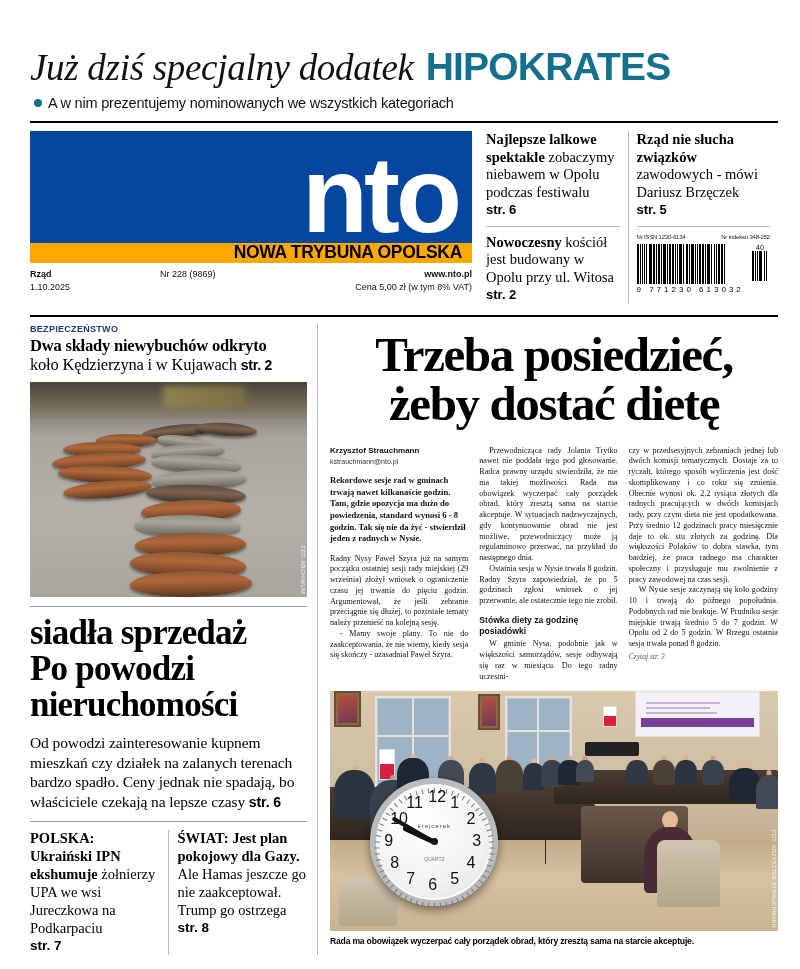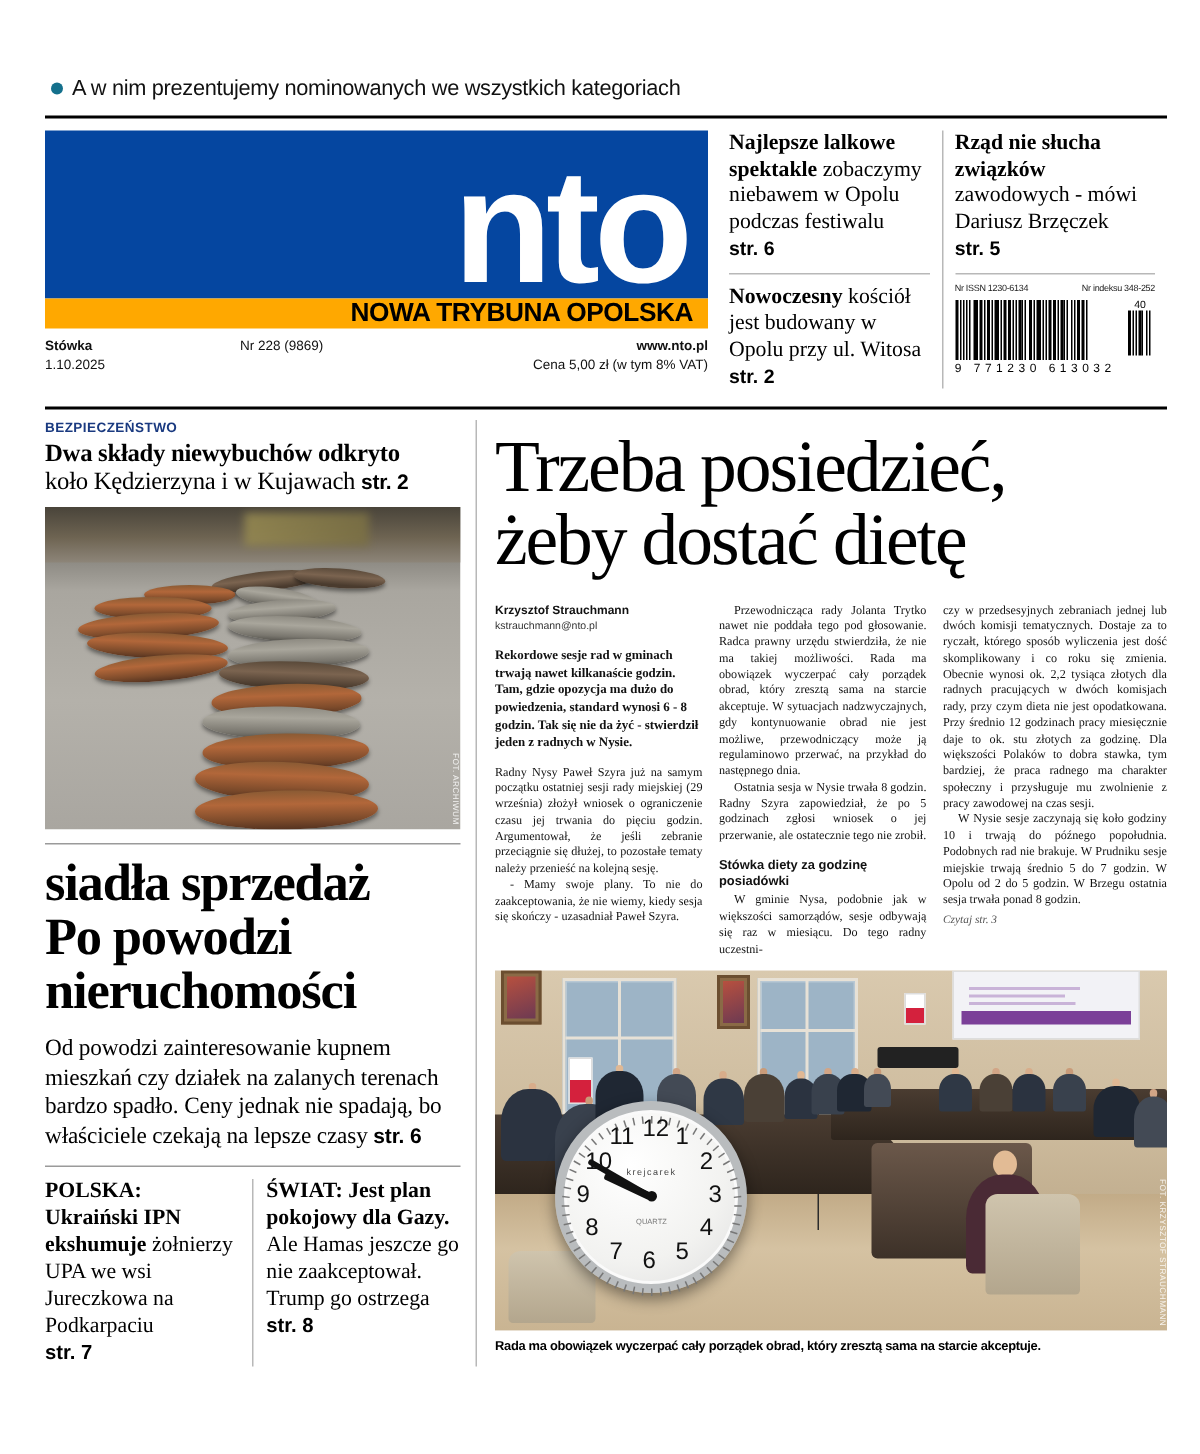--- a/index.html
+++ b/index.html
@@ -277,25 +277,26 @@
     letter-spacing: -0.2px;
   }
   .eyebrow-txt {
     font-family: "Liberation Sans", sans-serif;
     font-size: 13px;
     color: #111;
     letter-spacing: -0.3px;
   }
   .mega-head {
     font-family: "Liberation Serif", serif;
-    font-weight: normal;
+    font-weight: bold;
     font-size: 49px;
     line-height: 1.0;
     letter-spacing: -1.4px;
     margin-top: 6px;
+    text-align: center;
   }
 
   .artcols {
     display: flex;
     margin-top: 18px;
     gap: 0;
   }
   .artcol {
     width: 33.33%;
     padding-right: 11px;
@@ -485,39 +486,43 @@
   }
   .tick{
     position:absolute; left:50%; top:4px; width:1px; height:5px;
     background:#777; transform-origin: 50% 60px;
   }
 </style>
 </head>
 <body>
 
 <div class="promo">
+  <div class="promo-line1">
+    <span class="promo-italic">Już dziś specjalny dodatek</span>
+    <span class="promo-brand">HIPOKRATES</span>
+  </div>
   <div class="promo-line2">
     <span class="promo-bullet"></span>
     <span class="promo-sub">A w nim prezentujemy nominowanych we wszystkich kategoriach</span>
   </div>
 </div>
 <div class="rule-black"></div>
 
 <div class="masthead-row">
 
   <div class="masthead-left">
     <div class="flag">
       <div class="flag-logo">nto</div>
     </div>
     <div class="flag-strip">
       <div class="flag-strip-text">NOWA TRYBUNA OPOLSKA</div>
     </div>
     <div class="issue-bar">
       <div class="col-a">
-        <div><b>Stówka</b></div>
+        <div><b>Rząd</b></div>
         <div>1.10.2025</div>
       </div>
       <div class="col-b">Nr 228 (9869)</div>
       <div class="col-c">
         <div><b>www.nto.pl</b></div>
         <div>Cena 5,00 zł (w tym 8% VAT)</div>
       </div>
     </div>
   </div>
 

